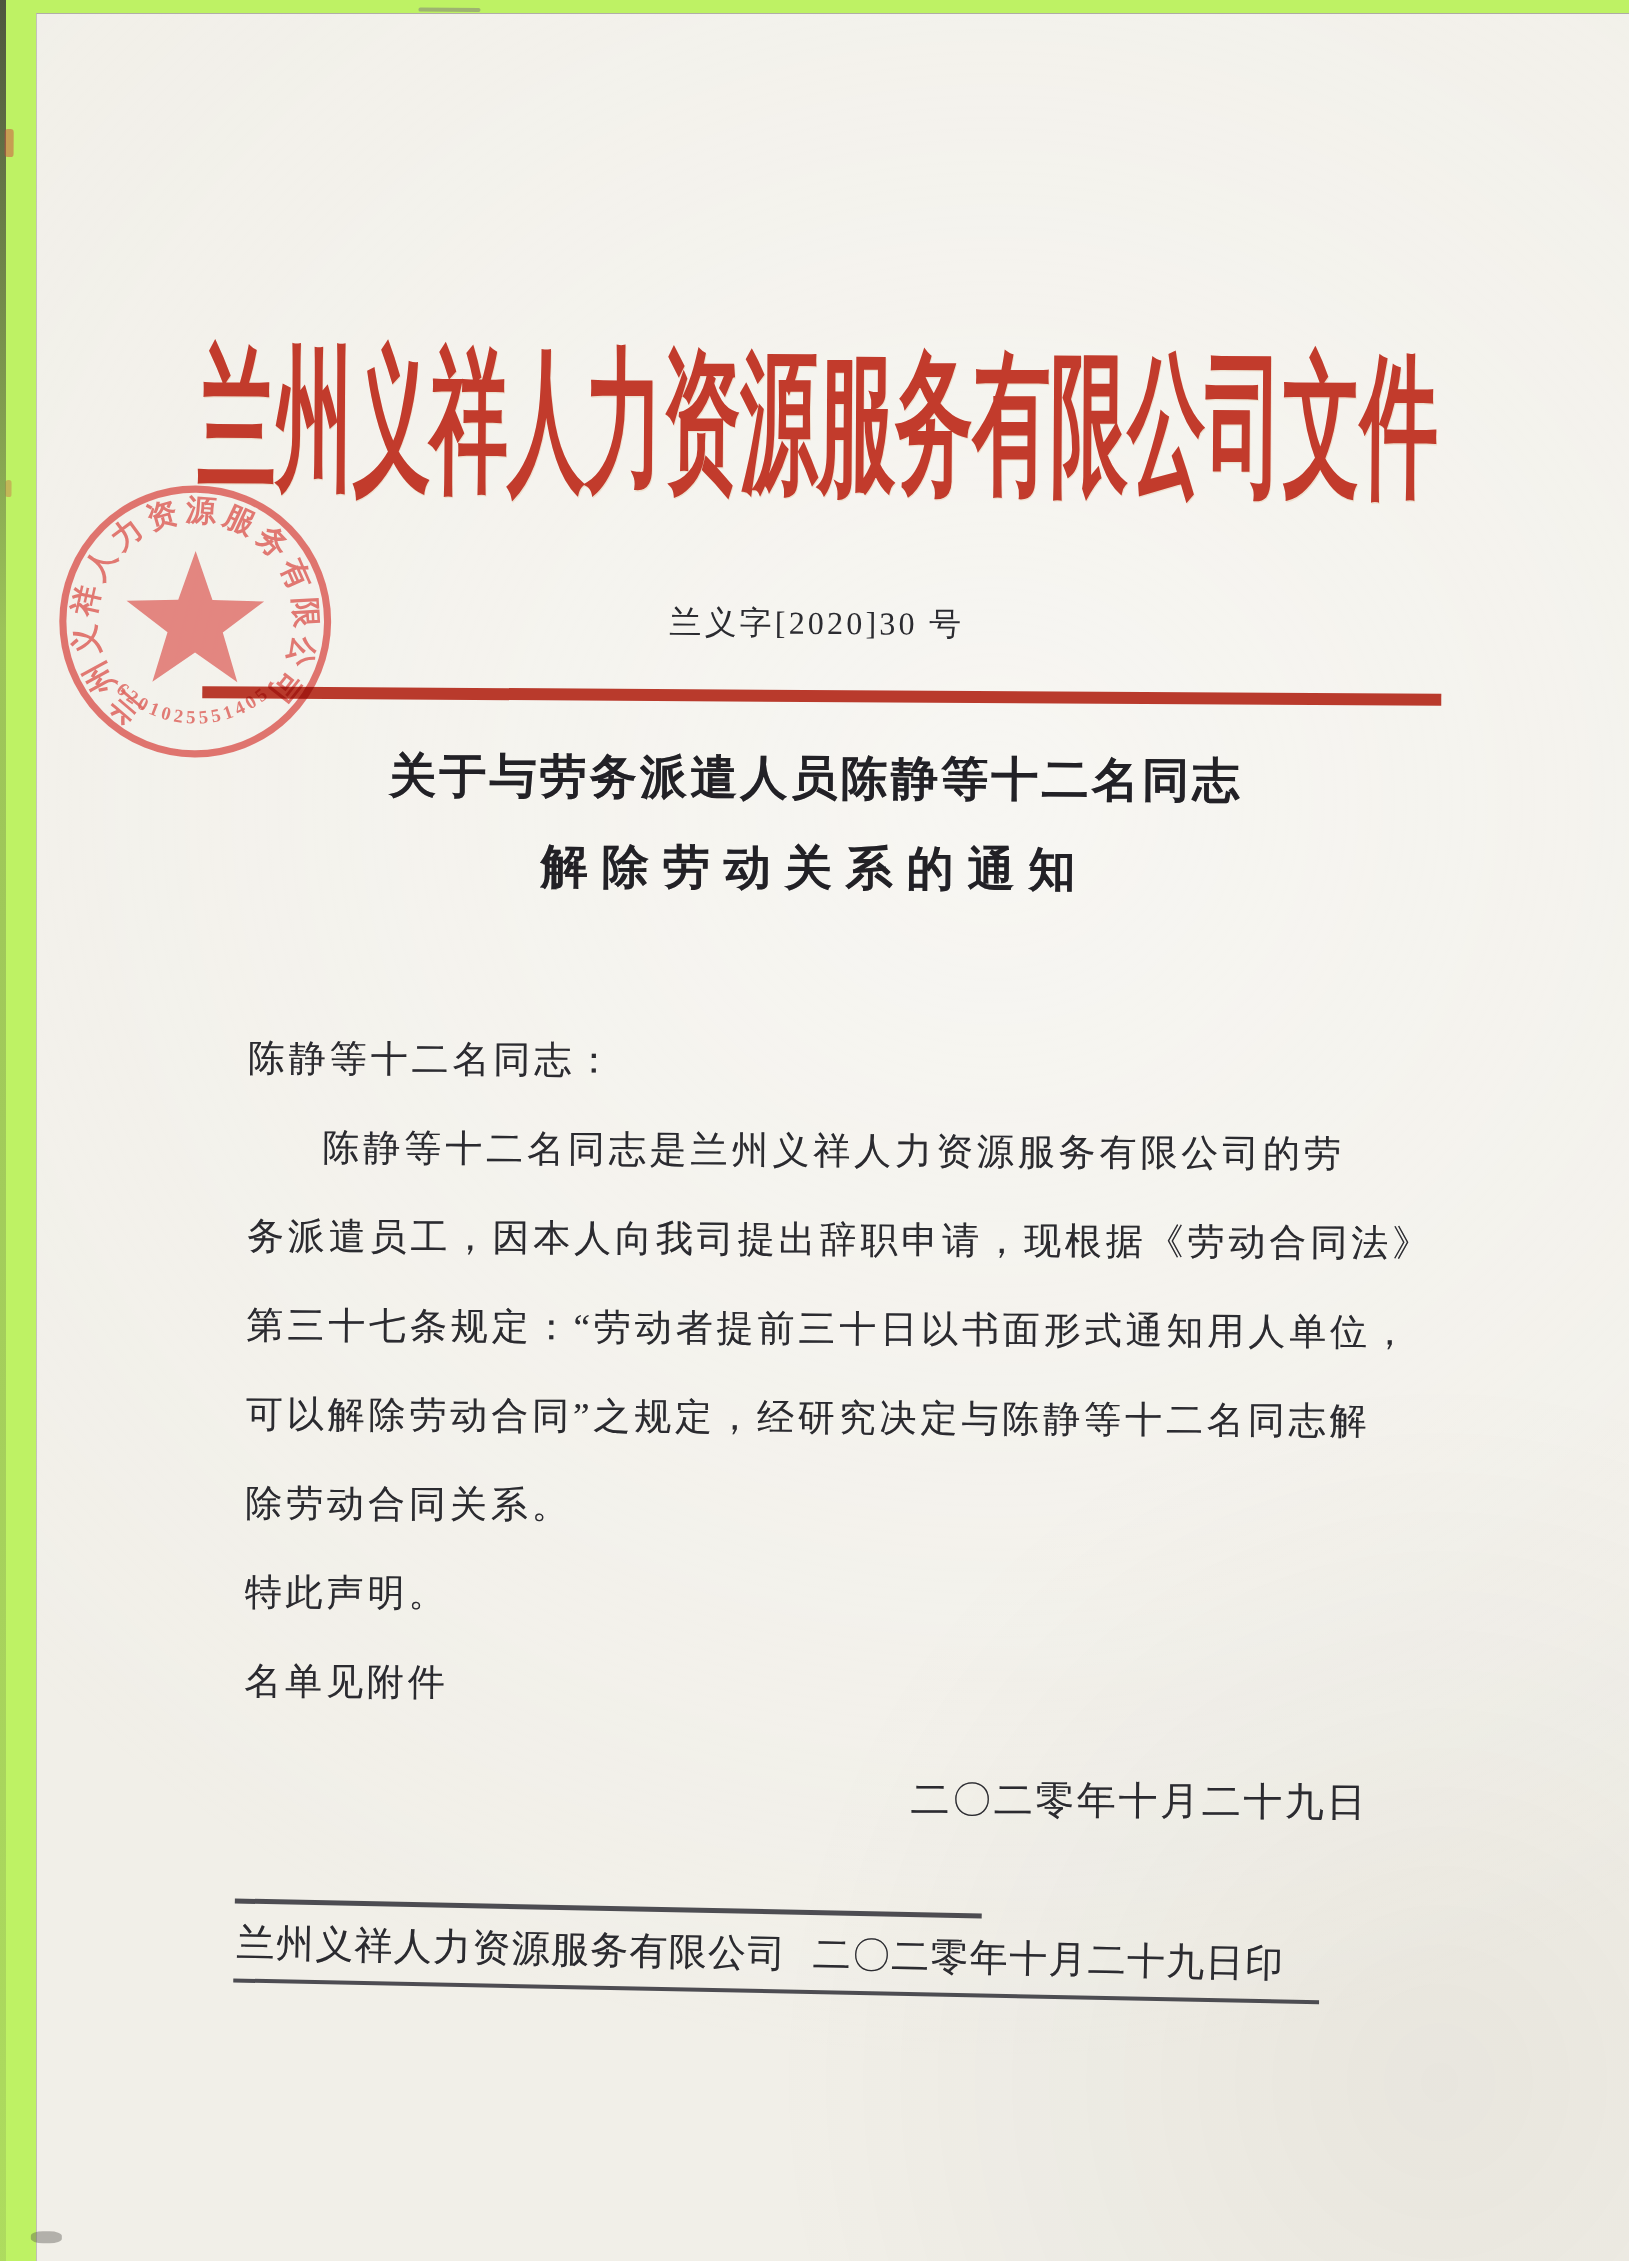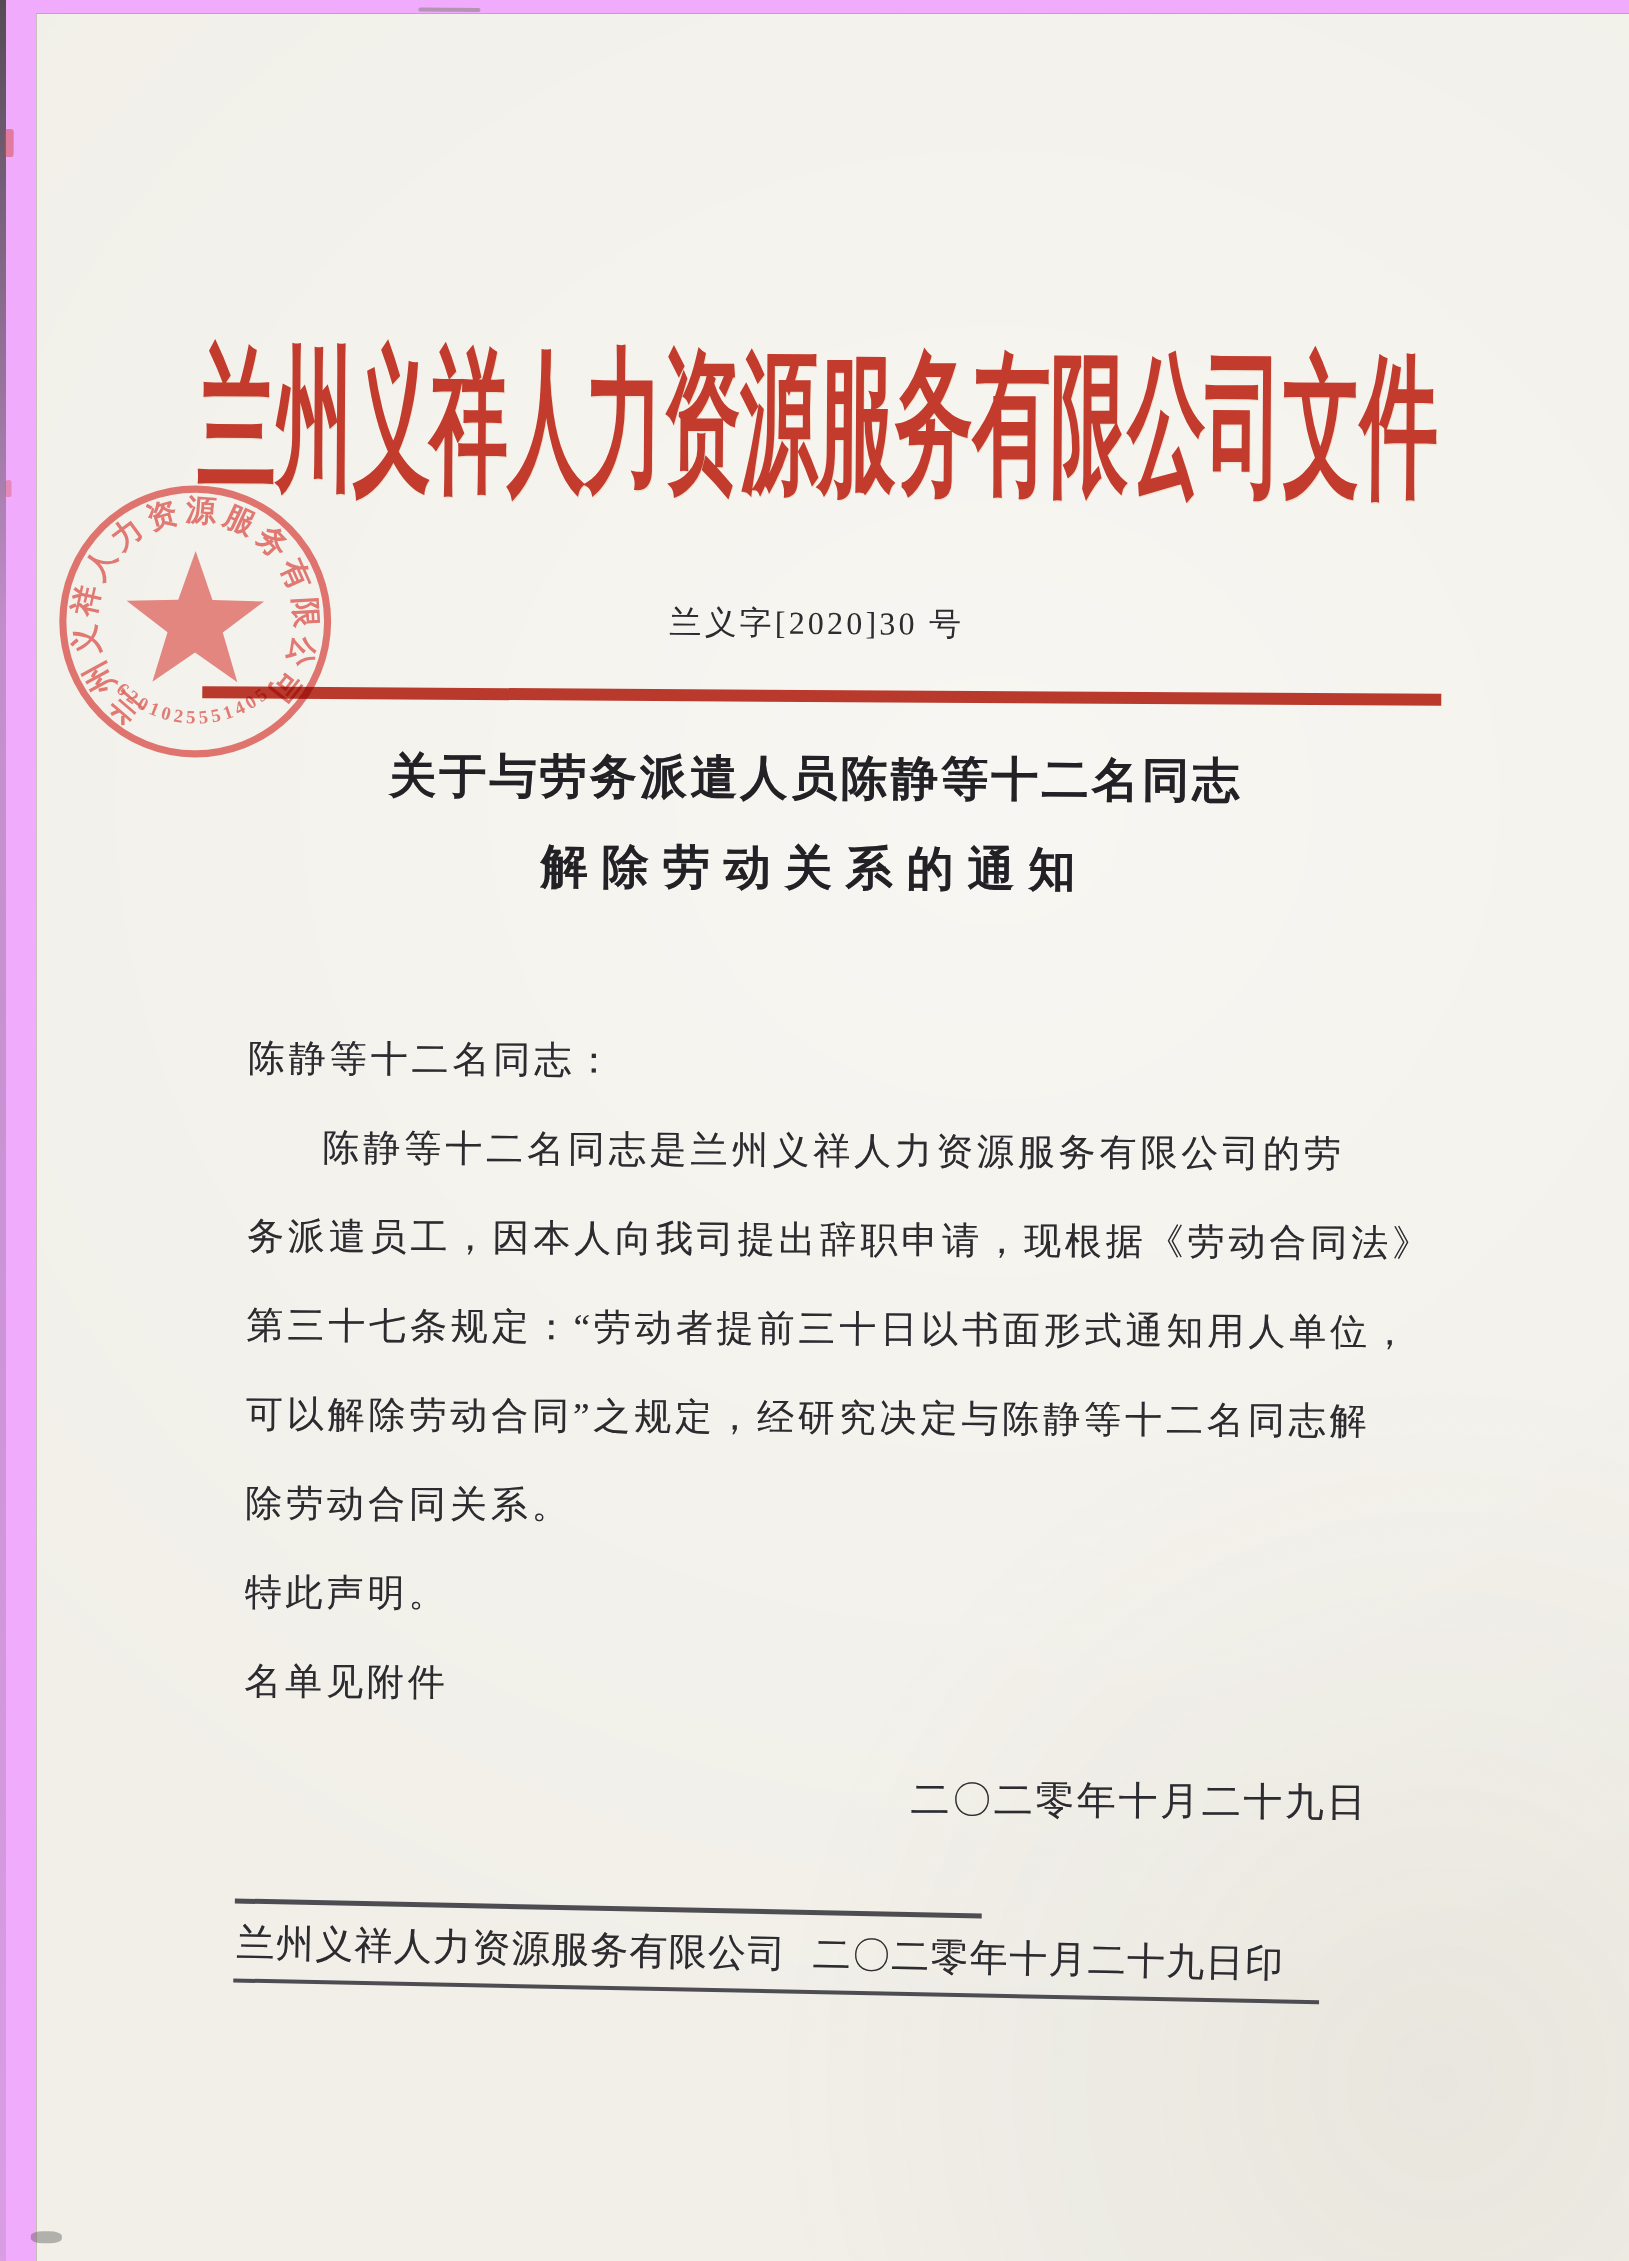--- a/index.html
+++ b/index.html
@@ -1,21 +1,21 @@
 <!DOCTYPE html>
 <html style="--paper: #f1efe8; --banner_red: #c23b2c; --rule_red: #b93a2c; --stamp_red: #dc5a54; --ink: #2b2b30;font-size:10.3px"><head>
 <meta charset="utf-8">
 <style>
   html,body{margin:0;padding:0;}
   body{
     width:1630px;height:2261px;
     background:#f9f7f0;
     font-family:"Liberation Serif","DejaVu Serif",serif;
   }
-  .scan{position:relative;width:1630px;height:2261px;overflow:hidden;background:#f0abfc;}
+  .scan{position:relative;width:1630px;height:2261px;overflow:hidden;background:#bef264;}
 
   
   .scanner-edge{position:absolute;left:0;top:0;width:5.8px;height:100%;
     background:linear-gradient(180deg,rgba(58,58,56,.85),rgba(58,58,56,.25) 28%,rgba(58,58,56,.12));}
 
   
   .paper{position:absolute;left:36px;top:13px;width:1594px;height:2248px;
     background-color:var(--paper,#f1efe8);
     background-image:
       radial-gradient(120% 80% at 60% 35%, rgba(255,255,255,.45), rgba(255,255,255,0) 70%),

